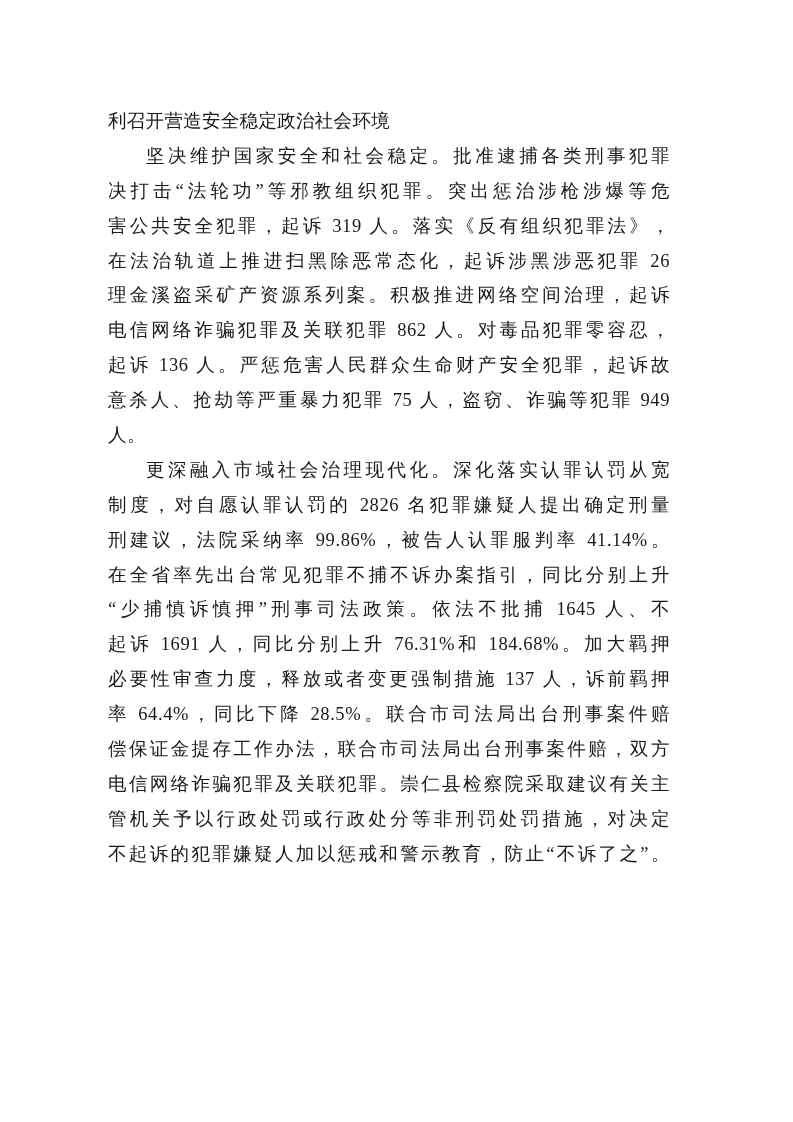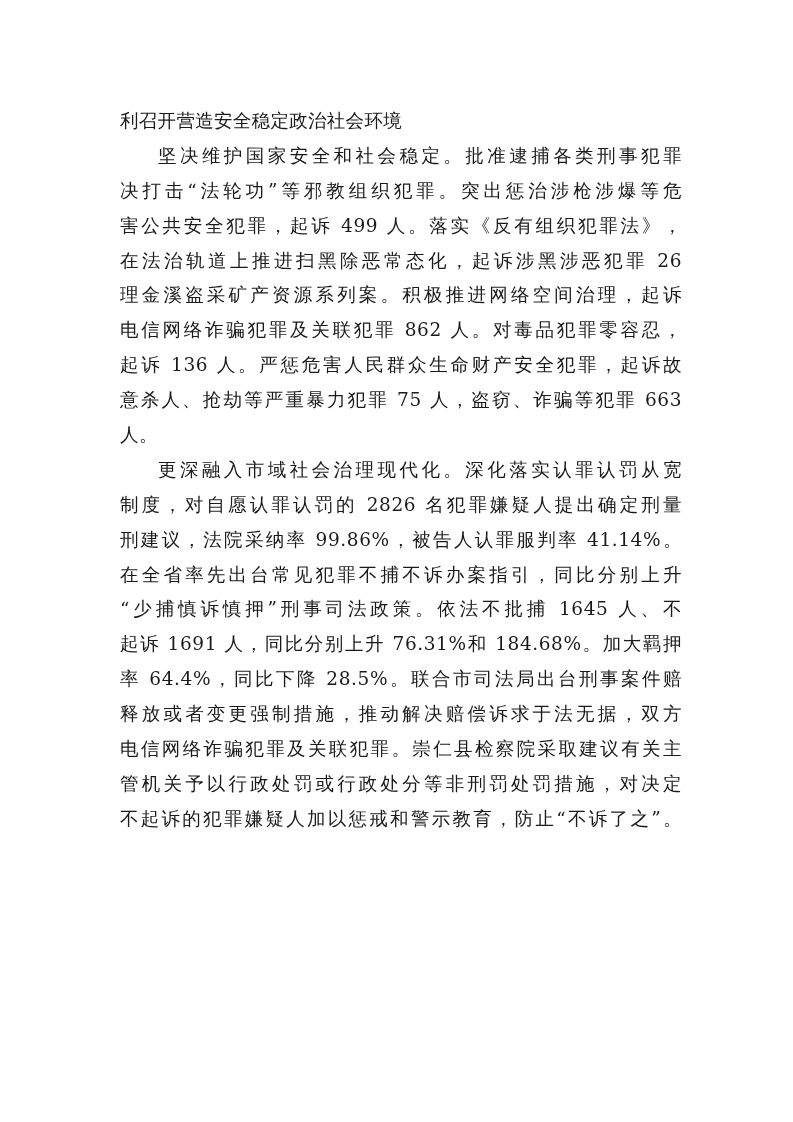--- a/index.html
+++ b/index.html
@@ -1,58 +1,59 @@
 <!DOCTYPE html>
 <html><head>
 <meta charset="utf-8">
 <style>
   html, body { margin: 0; padding: 0; background: #ffffff; }
   body { width: 793px; height: 1122px; position: relative; overflow: hidden; }
   .page {
     position: absolute;
-    left: 120px;
+    left: 108px;
     top: 104px;
     width: 562px;
     font-family: "DejaVu Serif", "Liberation Serif", serif;
     font-size: 18.5px;
     line-height: 34.9px;
     color: #1a1a1a;
     text-align: justify;
     text-justify: inter-character;
     letter-spacing: 0.6px;
   }
   .line { display: block; white-space: nowrap; height: 34.9px; }
-  .line.just { text-align-last: justify; }
+  .line.just { text-align-last: justify; font-family: Liberation Serif, serif; }
   .indent { padding-left: 38px; }
   .heading { letter-spacing: 0.3px; }
 </style>
 </head>
 <body>
 
 <div class="page">
   <span class="line heading">利召开营造安全稳定政治社会环境</span>
 
   <div>
     <span class="line just indent">坚决维护国家安全和社会稳定。批准逮捕各类刑事犯罪</span>
     <span class="line just">决打击“法轮功”等邪教组织犯罪。突出惩治涉枪涉爆等危</span>
-    <span class="line just">害公共安全犯罪，起诉 499 人。落实《反有组织犯罪法》，</span>
+    <span class="line just">害公共安全犯罪，起诉 319 人。落实《反有组织犯罪法》，</span>
     <span class="line just">在法治轨道上推进扫黑除恶常态化，起诉涉黑涉恶犯罪 26</span>
     <span class="line just">理金溪盗采矿产资源系列案。积极推进网络空间治理，起诉</span>
     <span class="line just">电信网络诈骗犯罪及关联犯罪 862 人。对毒品犯罪零容忍，</span>
     <span class="line just">起诉 136 人。严惩危害人民群众生命财产安全犯罪，起诉故</span>
-    <span class="line just">意杀人、抢劫等严重暴力犯罪 75 人，盗窃、诈骗等犯罪 663</span>
+    <span class="line just">意杀人、抢劫等严重暴力犯罪 75 人，盗窃、诈骗等犯罪 949</span>
     <span class="line">人。</span>
   </div>
 
   <div>
     <span class="line just indent">更深融入市域社会治理现代化。深化落实认罪认罚从宽</span>
     <span class="line just">制度，对自愿认罪认罚的 2826 名犯罪嫌疑人提出确定刑量</span>
     <span class="line just">刑建议，法院采纳率 99.86%，被告人认罪服判率 41.14%。</span>
     <span class="line just">在全省率先出台常见犯罪不捕不诉办案指引，同比分别上升</span>
     <span class="line just">“少捕慎诉慎押”刑事司法政策。依法不批捕 1645 人、不</span>
     <span class="line just">起诉 1691 人，同比分别上升 76.31%和 184.68%。加大羁押</span>
+    <span class="line just">必要性审查力度，释放或者变更强制措施 137 人，诉前羁押</span>
     <span class="line just">率 64.4%，同比下降 28.5%。联合市司法局出台刑事案件赔</span>
-    <span class="line just">释放或者变更强制措施，推动解决赔偿诉求于法无据，双方</span>
+    <span class="line just">偿保证金提存工作办法，联合市司法局出台刑事案件赔，双方</span>
     <span class="line just">电信网络诈骗犯罪及关联犯罪。崇仁县检察院采取建议有关主</span>
     <span class="line just">管机关予以行政处罚或行政处分等非刑罚处罚措施，对决定</span>
     <span class="line just">不起诉的犯罪嫌疑人加以惩戒和警示教育，防止“不诉了之”。</span>
   </div>
 </div>
 
 </body></html>

